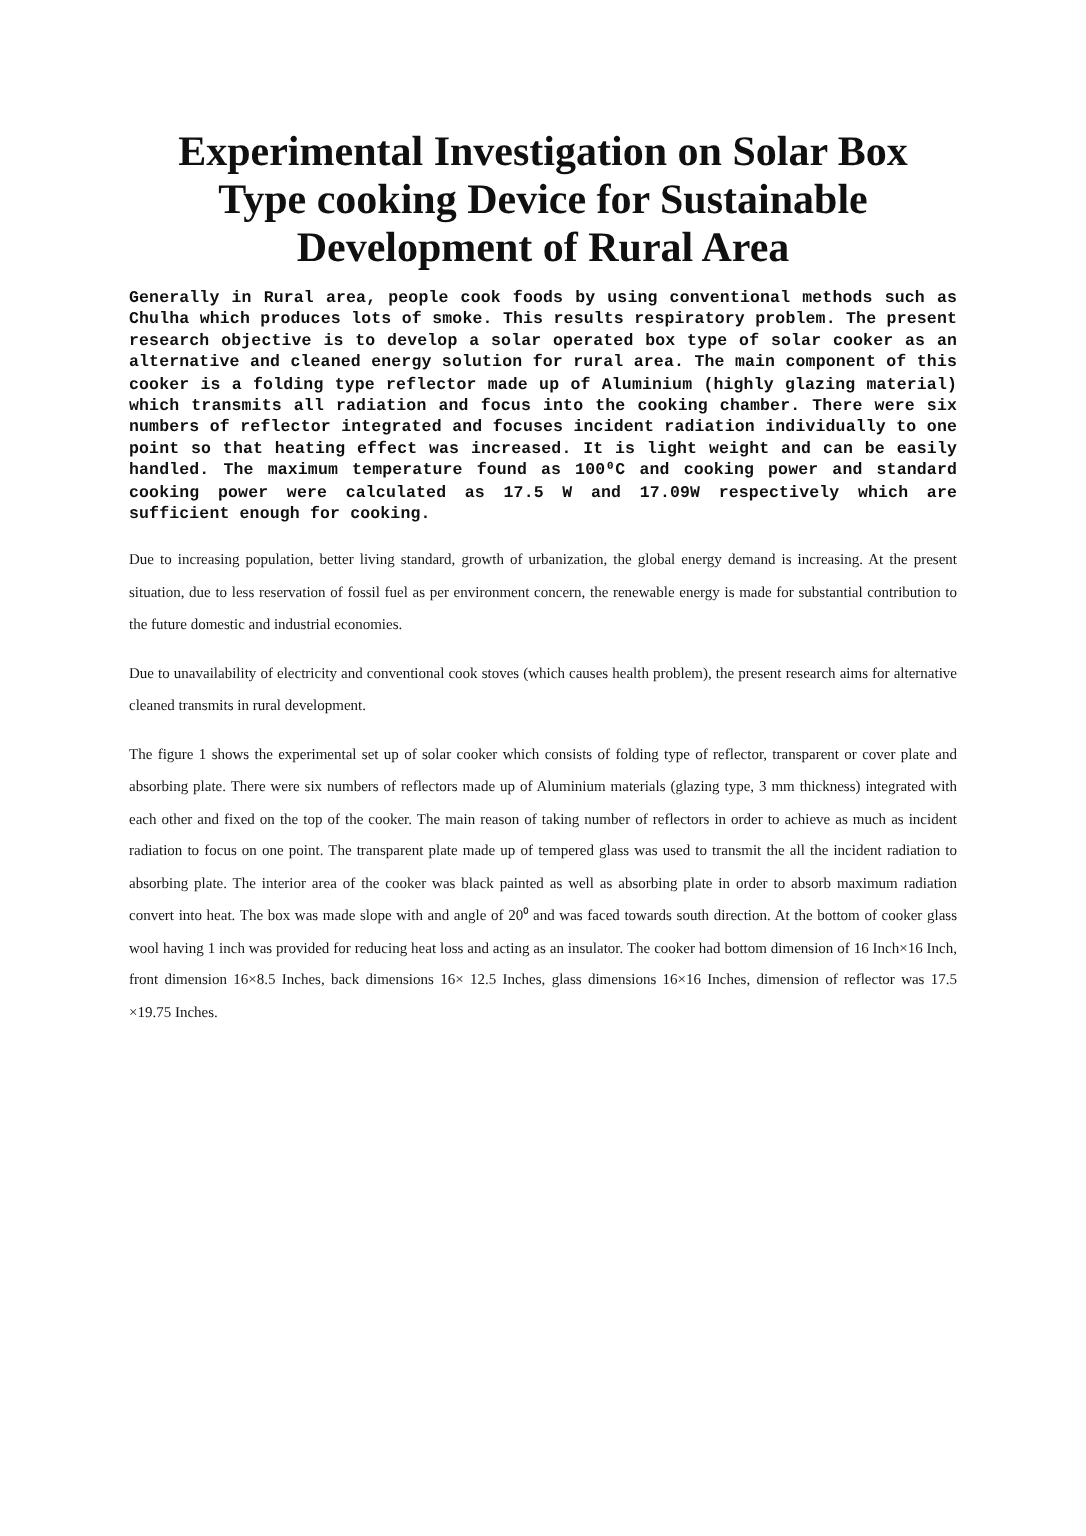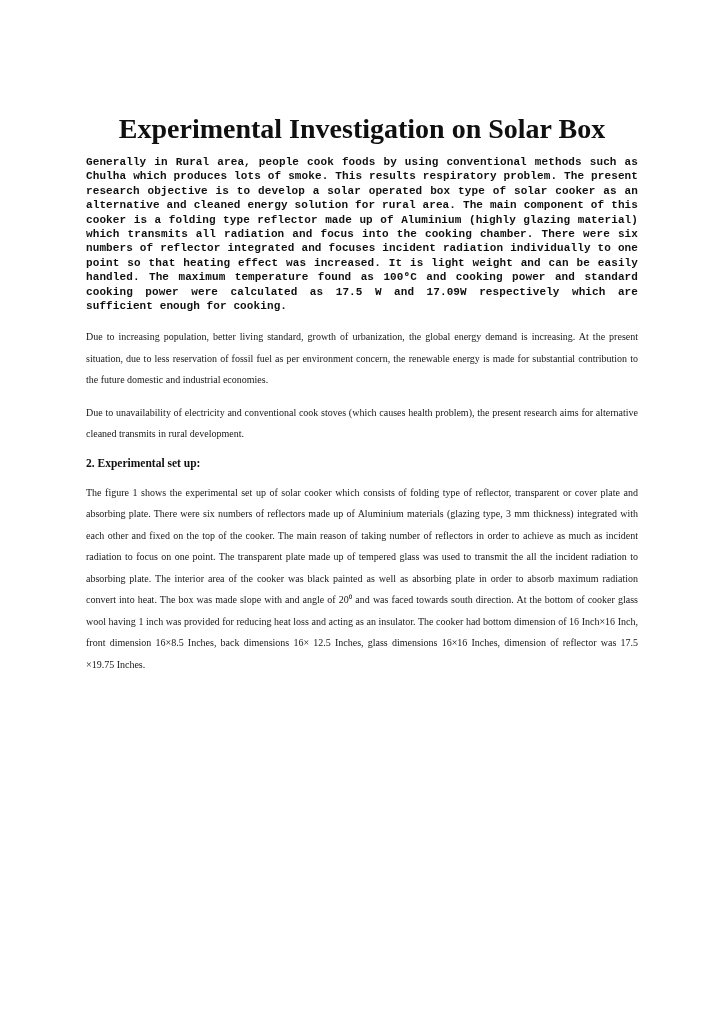--- a/index.html
+++ b/index.html
@@ -12,21 +12,20 @@
     height: 1024px;
     font-family: "Liberation Serif", serif;
     color: #141414;
     overflow: hidden;
   }
   .page {
     position: relative;
     width: 724px;
     height: 912px;
     background: #ffffff;
-    margin-top: 27px;
   }
   .content {
     position: absolute;
     left: 86px;
     top: 86px;
     width: 552px;
   }
   .title {
     font-weight: bold;
     font-size: 28px;
@@ -64,26 +63,27 @@
   }
 </style>
 </head>
 <body>
 
 <div class="page">
   <div class="content">
 
     <h1 class="title">
       <span class="title-line">Experimental Investigation on Solar Box</span>
+      <span class="title-line">Type cooking Device for Sustainable</span>
+      <span class="title-line">Development of Rural Area</span>
     </h1>
 
     <p class="abstract">Generally in Rural area, people cook foods by using conventional methods such as Chulha which produces lots of smoke. This results respiratory problem. The present research objective is to develop a solar operated box type of solar cooker as an alternative and cleaned energy solution for rural area. The main component of this cooker is a folding type reflector made up of Aluminium (highly glazing material) which transmits all radiation and focus into the cooking chamber. There were six numbers of reflector integrated and focuses incident radiation individually to one point so that heating effect was increased.  It is light weight and can be easily handled. The maximum temperature found as 100⁰C and cooking power and standard cooking power were calculated as 17.5 W and 17.09W respectively which are sufficient enough for cooking.</p>
 
     <p class="body-para">Due to increasing population, better living standard, growth of urbanization, the global energy demand is increasing. At the present situation, due to less reservation of fossil fuel as per environment concern, the renewable energy is made for substantial contribution to the future domestic and industrial economies.</p>
 
     <p class="body-para">Due to unavailability of electricity and conventional cook stoves (which causes health problem), the present research aims for alternative cleaned transmits in rural development.</p>
 
-    <h2 class="section-heading">2. Experimental set up:</h2>
 
     <p class="body-para">The figure 1 shows the experimental set up of solar cooker which consists of folding type of reflector, transparent or cover plate and absorbing   plate. There were six numbers of reflectors made up of Aluminium materials (glazing type, 3 mm thickness) integrated with each other and fixed on the top of the cooker. The main reason of taking number of reflectors in order to achieve as much as incident radiation to focus on one point. The transparent plate made up of tempered glass was used to transmit the all the incident radiation to absorbing plate. The interior area of the cooker was black painted as well as absorbing plate in order to absorb maximum radiation convert into heat. The box was made slope with and angle of 20⁰ and was faced towards south direction. At the bottom of cooker glass wool having 1 inch was provided for reducing heat loss and acting as an insulator. The cooker had bottom dimension of 16 Inch×16 Inch, front dimension 16×8.5 Inches, back dimensions 16× 12.5 Inches, glass dimensions 16×16 Inches, dimension of reflector was 17.5 ×19.75 Inches.</p>
 
   </div>
 </div>
 
 </body></html>

